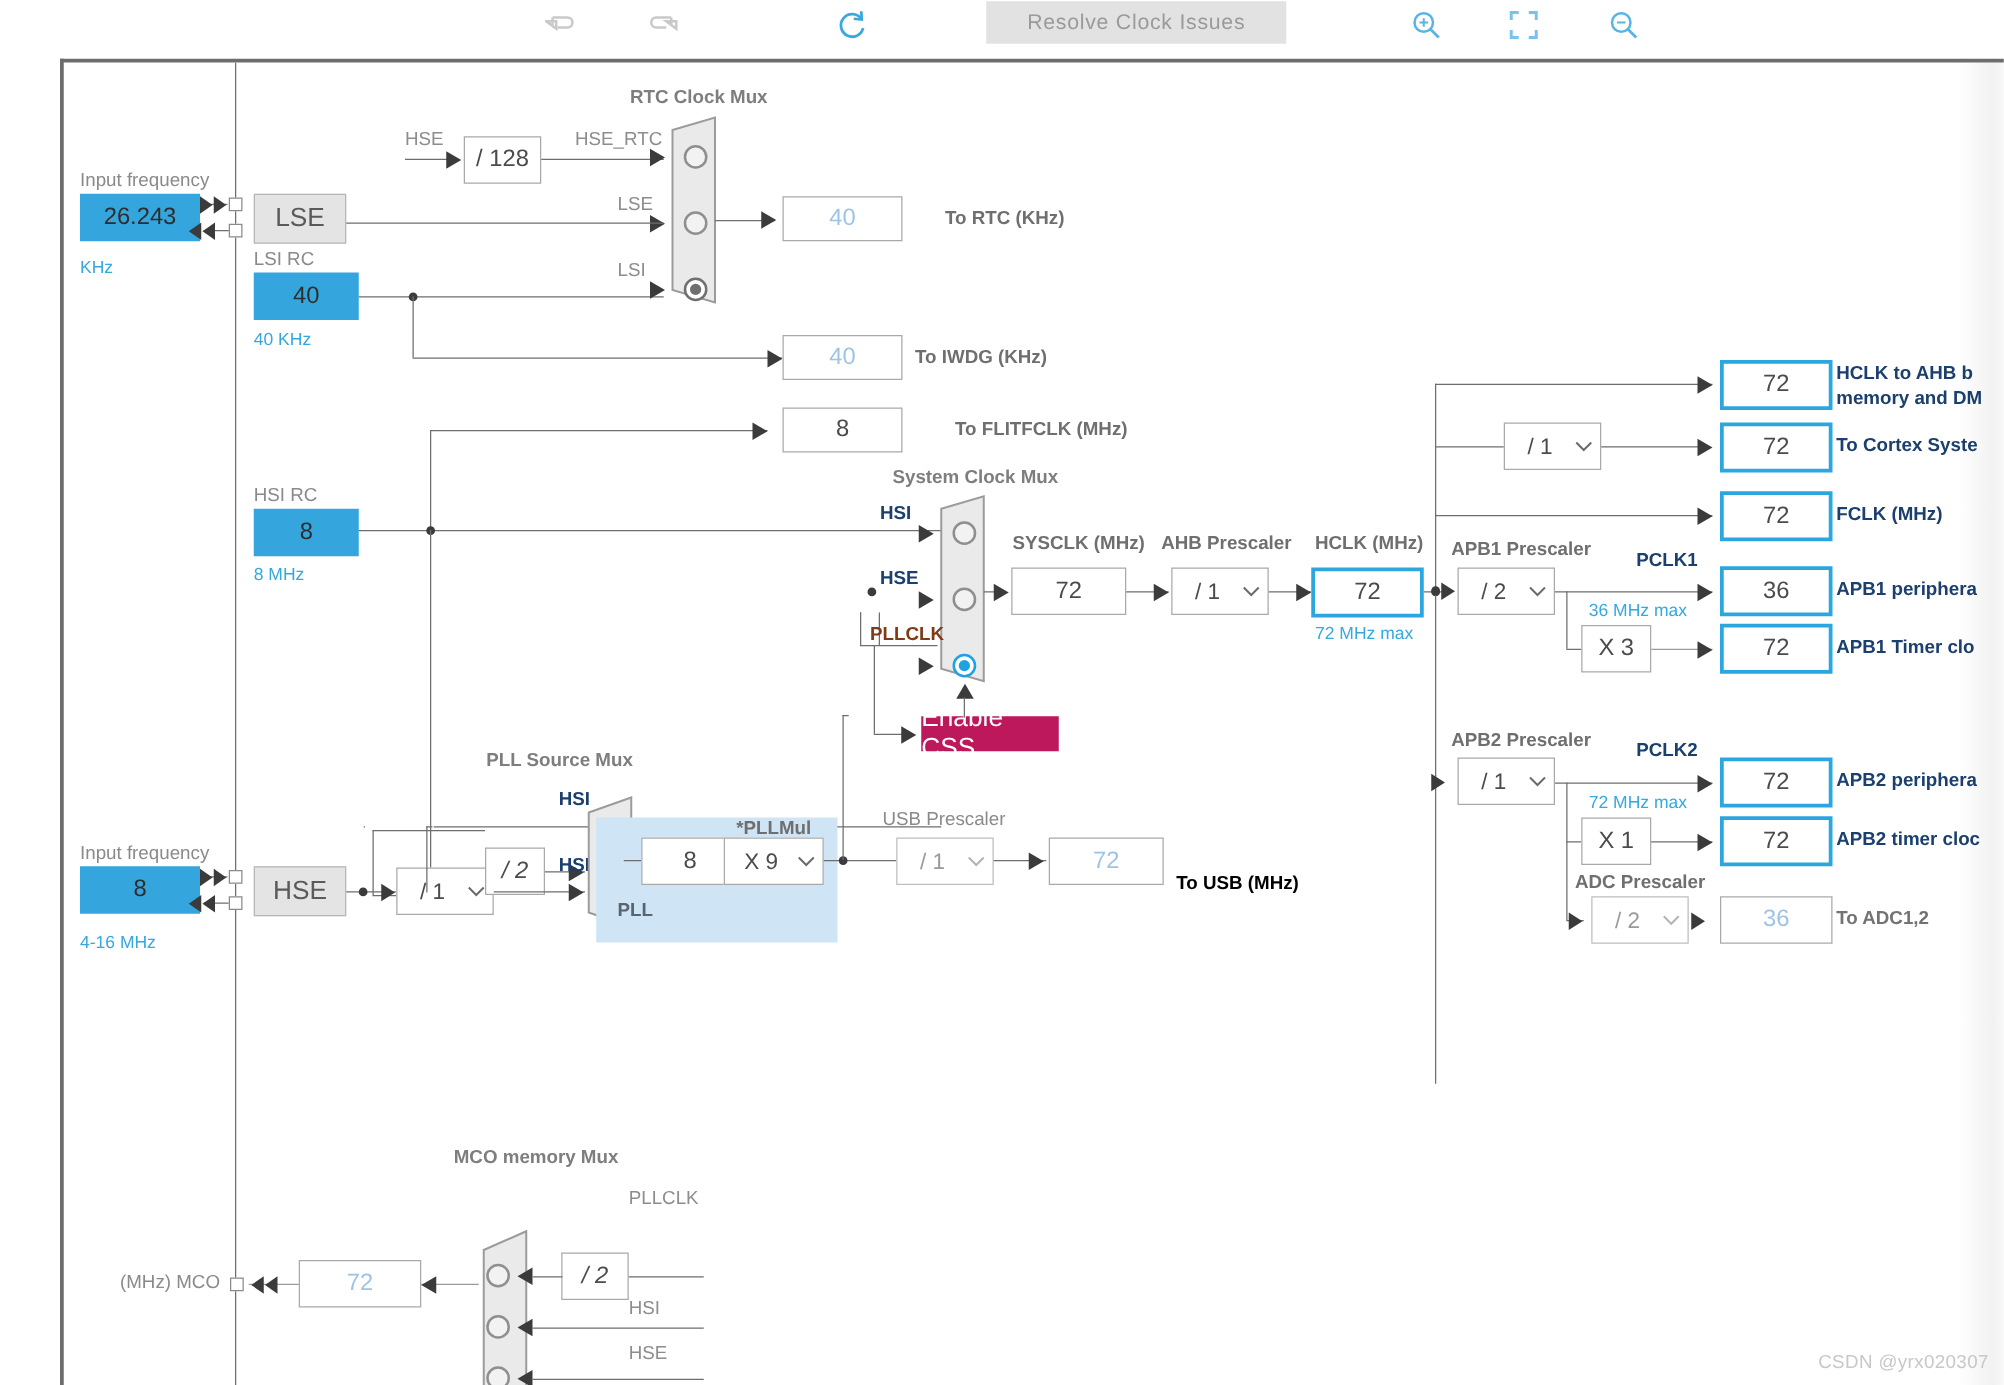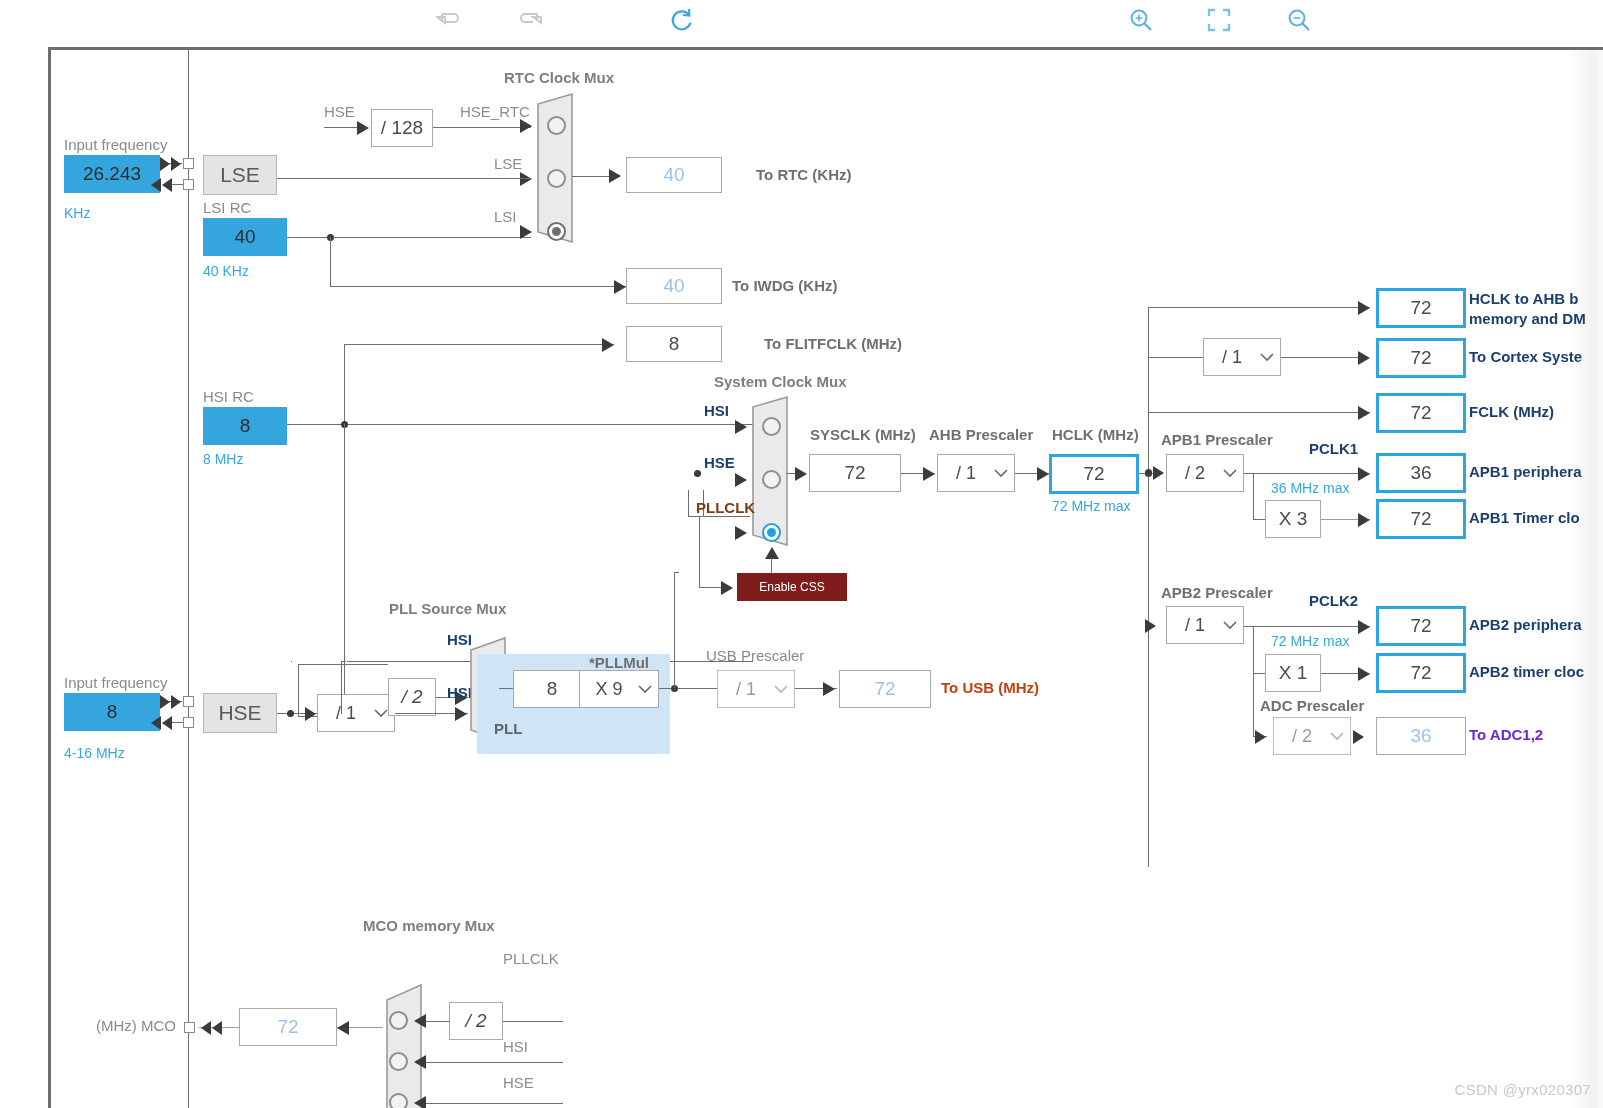--- a/index.html
+++ b/index.html
@@ -110,21 +110,21 @@
   .radio.on.grey{border-color:#6f6f6f;}
   .radio.on.grey::after{background:#6f6f6f;}
 
   
   .pin{position:absolute;width:11px;height:11px;border:1px solid #8a8a8a;background:#fff;box-sizing:border-box;}
 
   
   #pll-panel{position:absolute;background:#cfe4f5;}
 
   #enable-css{
-    position:absolute;background:#7f1d1d;color:#fff;font-size:12px;
+    position:absolute;background:#be185d;color:#fff;font-size:21px;
     display:flex;align-items:center;justify-content:center;
   }
 
   #watermark{position:absolute;right:12px;bottom:10px;font-size:15px;color:#c8c8c8;letter-spacing:.3px;}
 </style>
 </head>
 <body>
 
 <div id="toolbar">
 
@@ -142,20 +142,21 @@
     </svg>
   </div>
 
   <div class="tbtn" style="left:661px;width:42px;">
     <svg class="tbicon" width="28" height="28" viewBox="0 0 28 28">
       <path d="M21 9 A9 9 0 1 0 22.5 16.5" fill="none" stroke="#3aa8e0" stroke-width="2.2"></path>
       <path d="M21 3 L21.4 9.6 L15 9" fill="none" stroke="#3aa8e0" stroke-width="2.2"></path>
     </svg>
   </div>
 
+  <div id="resolve-btn">Resolve Clock Issues</div>
 
   <div class="tbtn" style="left:1120px;width:42px;">
     <svg class="tbicon" width="26" height="26" viewBox="0 0 26 26">
       <circle cx="11" cy="11" r="7.4" fill="none" stroke="#56b5e6" stroke-width="2"></circle>
       <path d="M16.4 16.4 L23 23" stroke="#56b5e6" stroke-width="2.2" fill="none"></path>
       <path d="M11 7.6 L11 14.4 M7.6 11 L14.4 11" stroke="#56b5e6" stroke-width="1.6"></path>
     </svg>
   </div>
 
   <div class="tbtn" style="left:1198px;width:42px;">
@@ -471,35 +472,35 @@
   <div class="combo dim" style="left:1222px;top:667px;width:78px;height:38px;">
     <span class="cv">/ 2</span>
     <span class="cchev">
       <svg width="14" height="9" viewBox="0 0 14 9">
             <path d="M1 1 L7 7 L13 1" fill="none" stroke="#b4b4b4" stroke-width="1.6"></path>
           </svg>
     </span>
   </div>
   <div class="arrow" style="left:1302px;top:680px;border-left-width:11px;"></div>
   <div class="vbox dim" style="left:1325px;top:667px;width:90px;height:38px;">36</div>
-  <div class="lab lab-cap-b" style="left:1418px;top:676px;color:#6d28d9;">To ADC1,2</div>
+  <div class="lab lab-cap-b" style="left:1418px;top:676px;color:#737373;">To ADC1,2</div>
 
   <div class="lab lab-cap" style="left:655px;top:597px;">USB Prescaler</div>
   <div class="combo dim" style="left:666px;top:620px;width:78px;height:38px;">
     <span class="cv">/ 1</span>
     <span class="cchev">
       <svg width="14" height="9" viewBox="0 0 14 9">
             <path d="M1 1 L7 7 L13 1" fill="none" stroke="#b4b4b4" stroke-width="1.6"></path>
           </svg>
     </span>
   </div>
   <div class="wire wh" style="left:744px;top:638px;width:42px;"></div>
   <div class="arrow" style="left:772px;top:632px;"></div>
   <div class="vbox dim" style="left:788px;top:620px;width:92px;height:38px;">72</div>
-  <div class="lab lab-cap-b" style="left:890px;top:629px;color:#c2410c;">To USB (MHz)</div>
+  <div class="lab lab-cap-b" style="left:890px;top:648px;color:#000000;">To USB (MHz)</div>
 
   <div class="lab lab-title" style="left:312px;top:867px;">MCO memory Mux</div>
   <div class="mux" style="left:332px;top:930px;">
     <svg width="40" height="150" viewBox="0 0 40 150">
       <path d="M38 5 L4 20 L4 150 L38 150 Z" fill="#eaeaea" stroke="#9b9b9b" stroke-width="1.6"></path>
     </svg>
   </div>
   <div class="radio" style="left:338px;top:961px;"></div>
   <div class="radio" style="left:338px;top:1002px;"></div>
   <div class="radio" style="left:338px;top:1043px;"></div>

